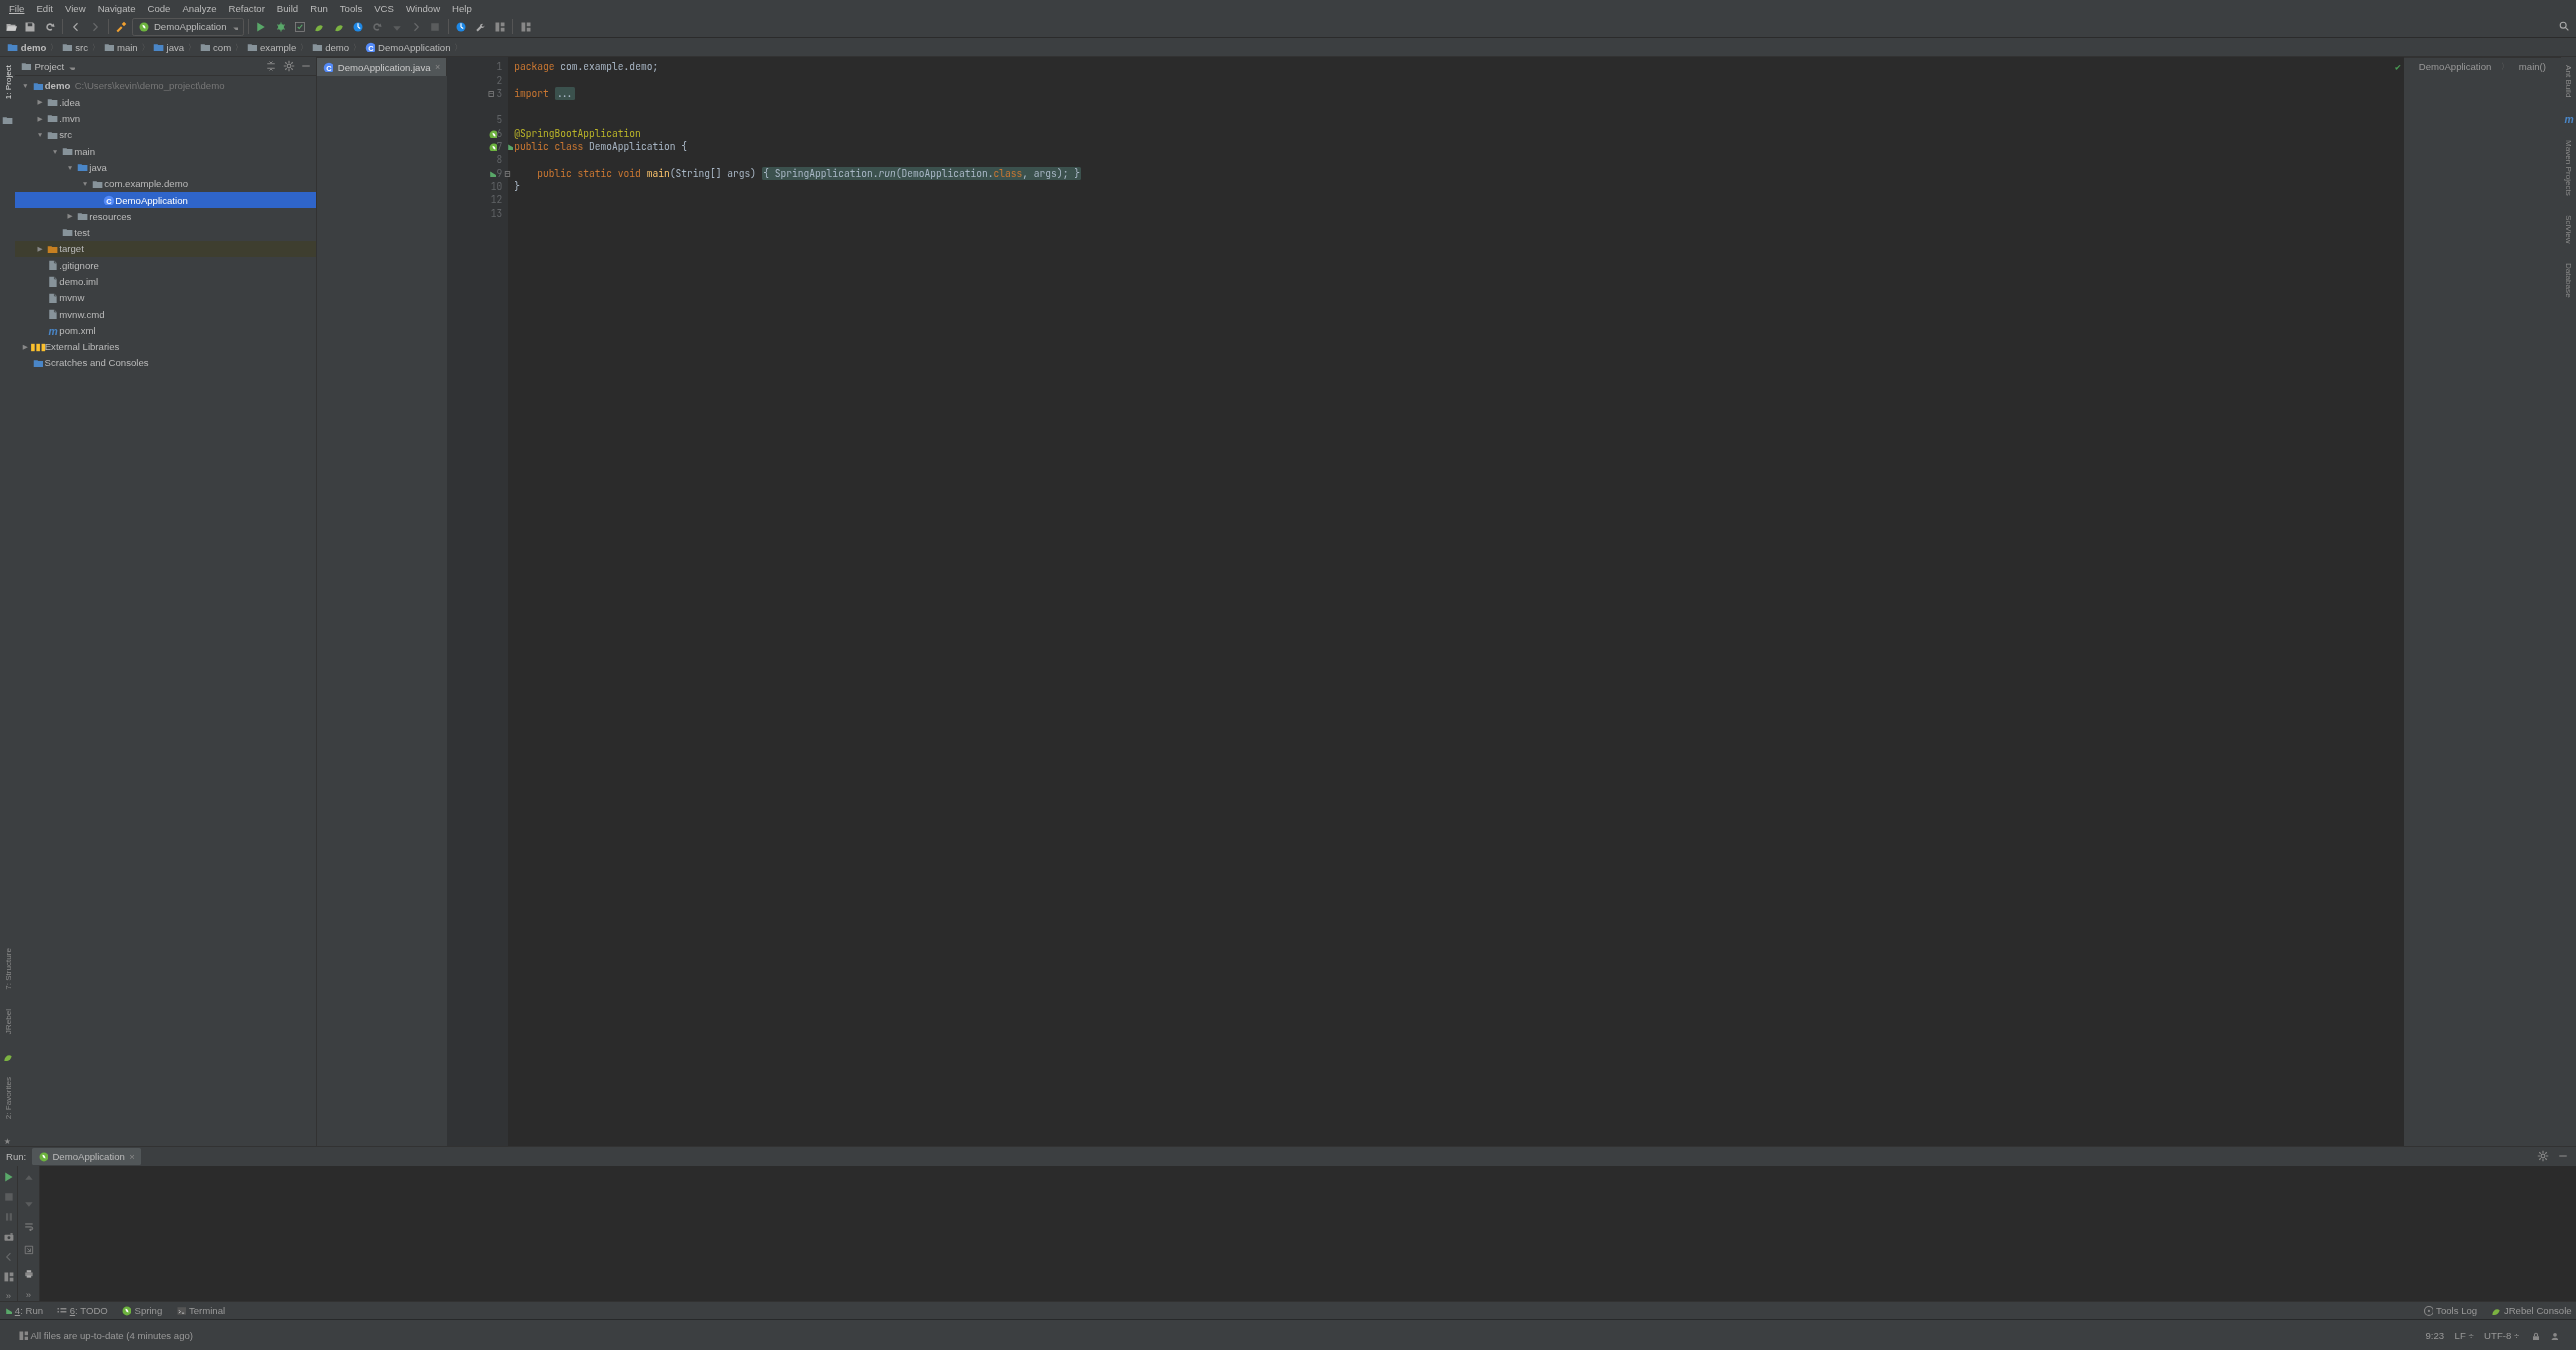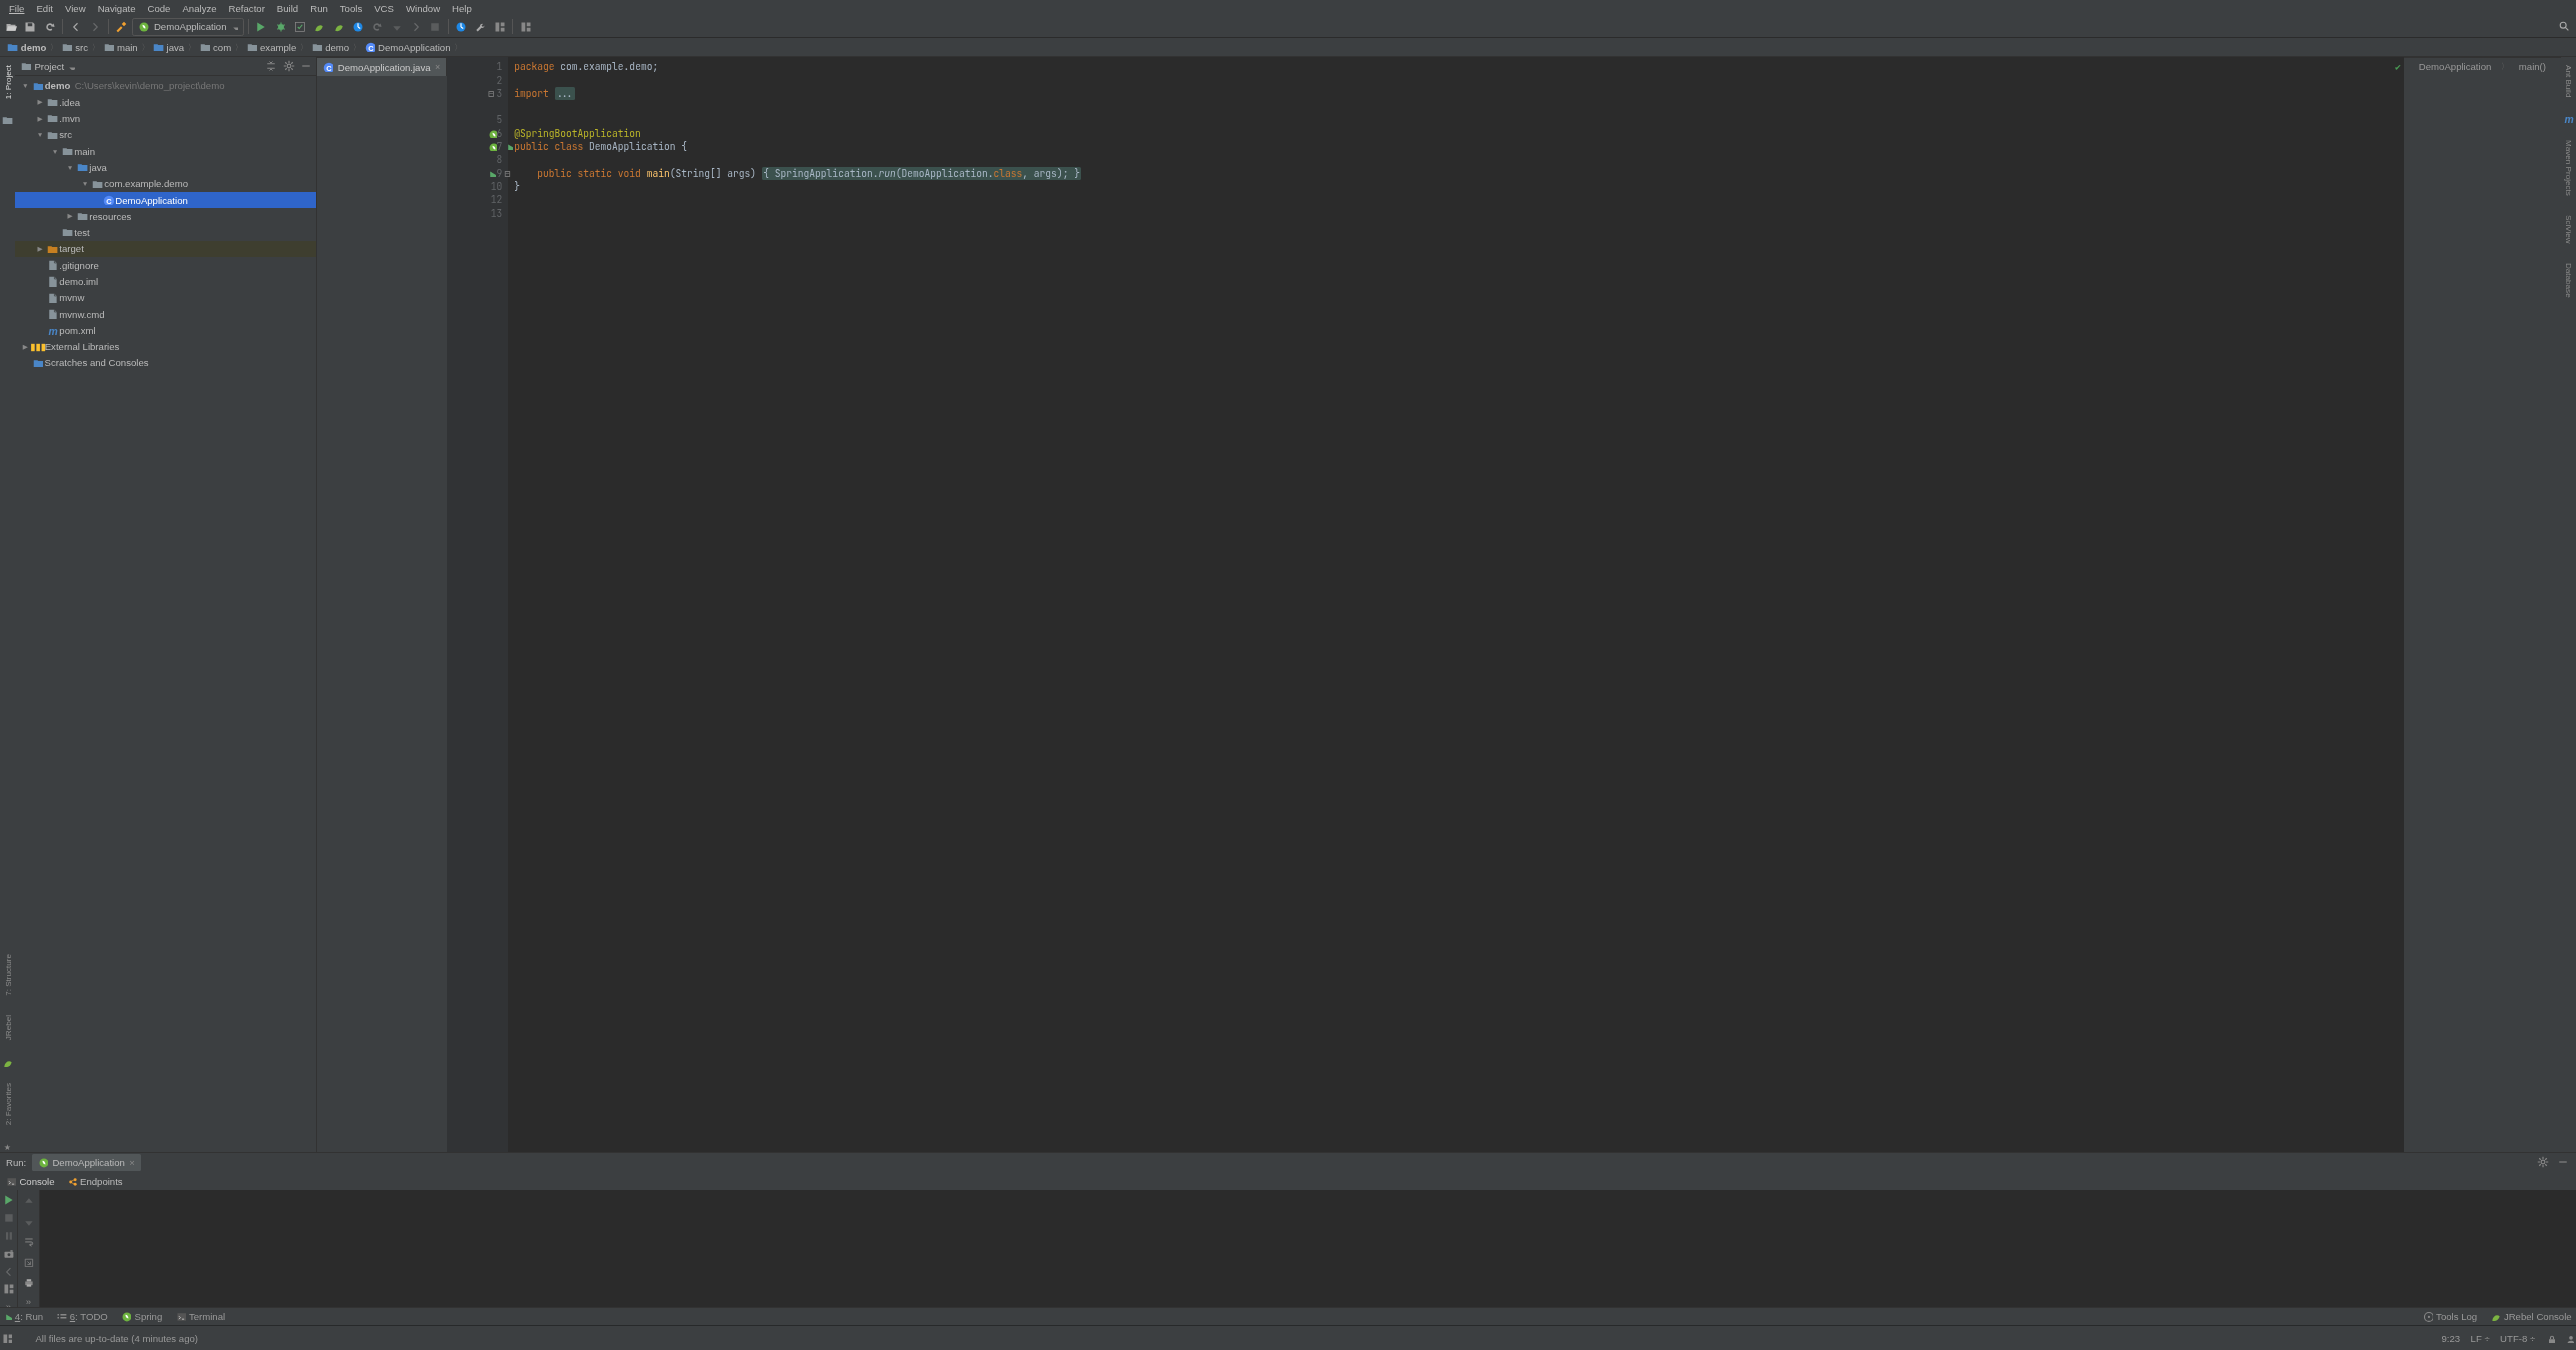--- a/index.html
+++ b/index.html
@@ -84,21 +84,21 @@
 .runsub .sub.active{color:#ccc}
 .runbody{flex:1;display:flex;min-height:0}
 .runside{width:18px;background:#3c3f41;display:flex;flex-direction:column;align-items:center;padding-top:4.4px;gap:7.4px;border-right:0.7px solid #323232}
 .runside2{width:22px;background:#3c3f41;display:flex;flex-direction:column;align-items:center;padding-top:4.4px;gap:7.4px;border-right:0.7px solid #323232}
 .console{flex:1;background:#2b2b2b}
 
 
 .toolstrip{display:flex;height:18px;align-items:center;background:#3c3f41;border-top:0.7px solid #323232;padding:0 4.4px;gap:13.3px;color:#999}
 .toolstrip .titem{display:flex;align-items:center;gap:3px;cursor:pointer}
 .toolstrip .right{margin-left:auto;display:flex;gap:13.3px}
-.statusbar{display:flex;height:25px;align-items:center;background:#3c3f41;border-top:0.7px solid #27292a;padding:0 2px;color:#999;gap:23px}
+.statusbar{display:flex;height:31px;align-items:center;background:#3c3f41;border-top:0.7px solid #27292a;padding:0 18px;color:#999;gap:2px}
 .statusbar .right{margin-left:auto;display:flex;gap:10.4px;align-items:center}
 .orange{color:#c78021}
 </style>
 </head>
 <body>
 
 <svg width="0" height="0" style="position:absolute;font-size:13px">
 <defs>
 <g id="i-folder">
         <path d="M1 3h5l1 1h7v8H1z"></path>
@@ -741,34 +741,20 @@
               <use href="#i-gear"></use>
             </svg>
           </div>
       <div class="hicon">
             <svg width="12" height="12" viewBox="0 0 16 16">
               <use href="#i-minimize"></use>
             </svg>
           </div>
     </div>
   </div>
-  <div class="runsub">
-    <div class="sub active">
-          <svg width="10.4" height="10.4" viewBox="0 0 14 14">
-            <use href="#i-terminal"></use>
-          </svg>
-          <span>Console</span>
-        </div>
-    <div class="sub">
-          <svg width="10.4" height="10.4" viewBox="0 0 14 14">
-            <use href="#i-endpoints"></use>
-          </svg>
-          <span>Endpoints</span>
-        </div>
-  </div>
   <div class="runbody">
     <div class="runside">
       <div class="tbtn">
             <svg width="10.4" height="10.4" viewBox="0 0 14 14">
               <use href="#i-play"></use>
             </svg>
           </div>
       <div class="tbtn disabled">
             <svg width="10.4" height="10.4" viewBox="0 0 14 14">
               <use href="#i-stop"></use>

